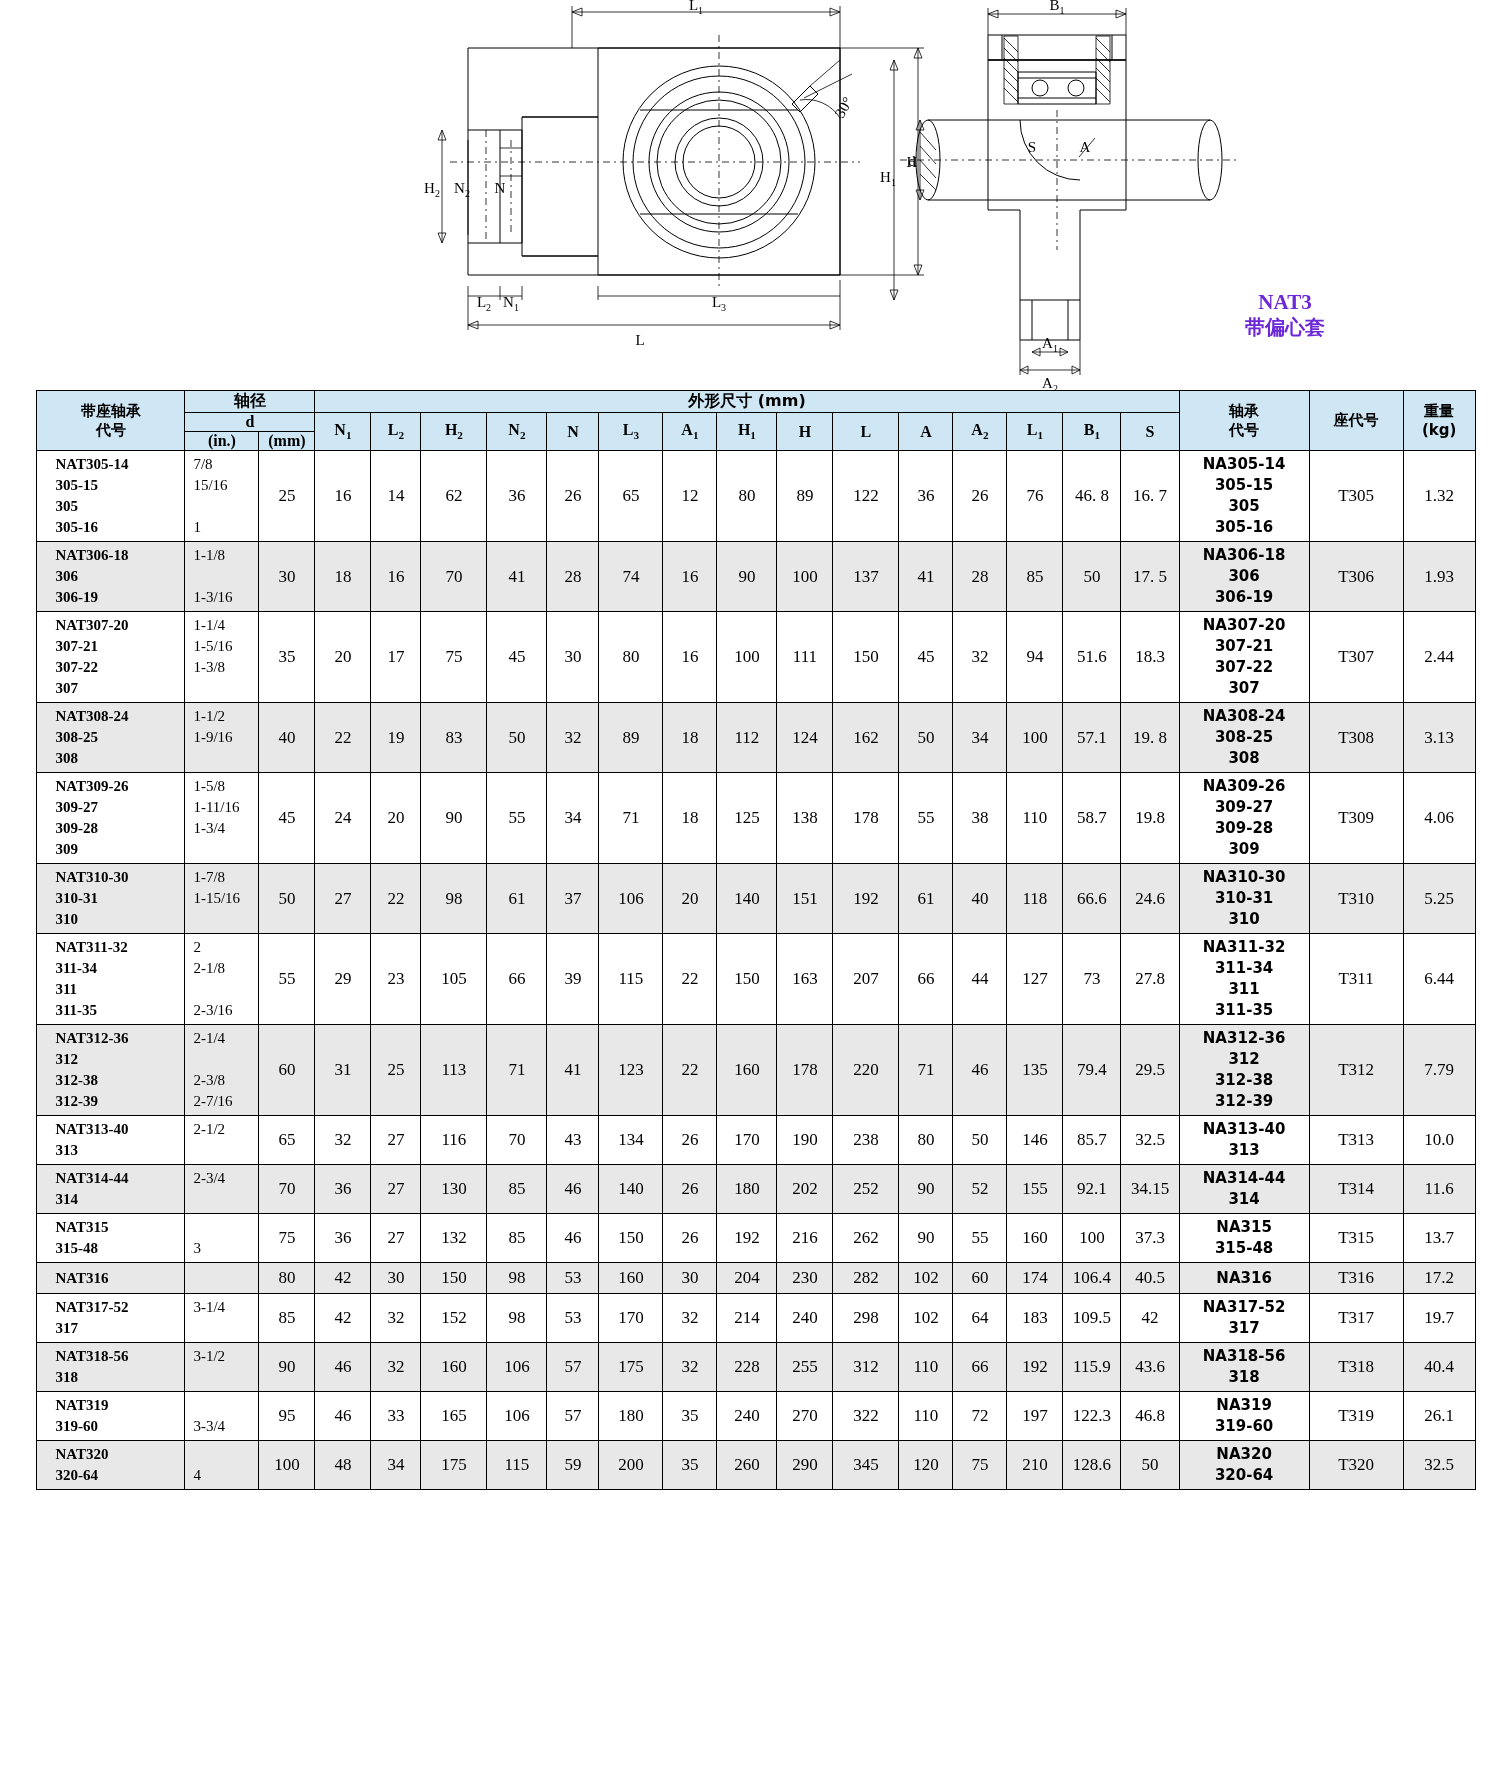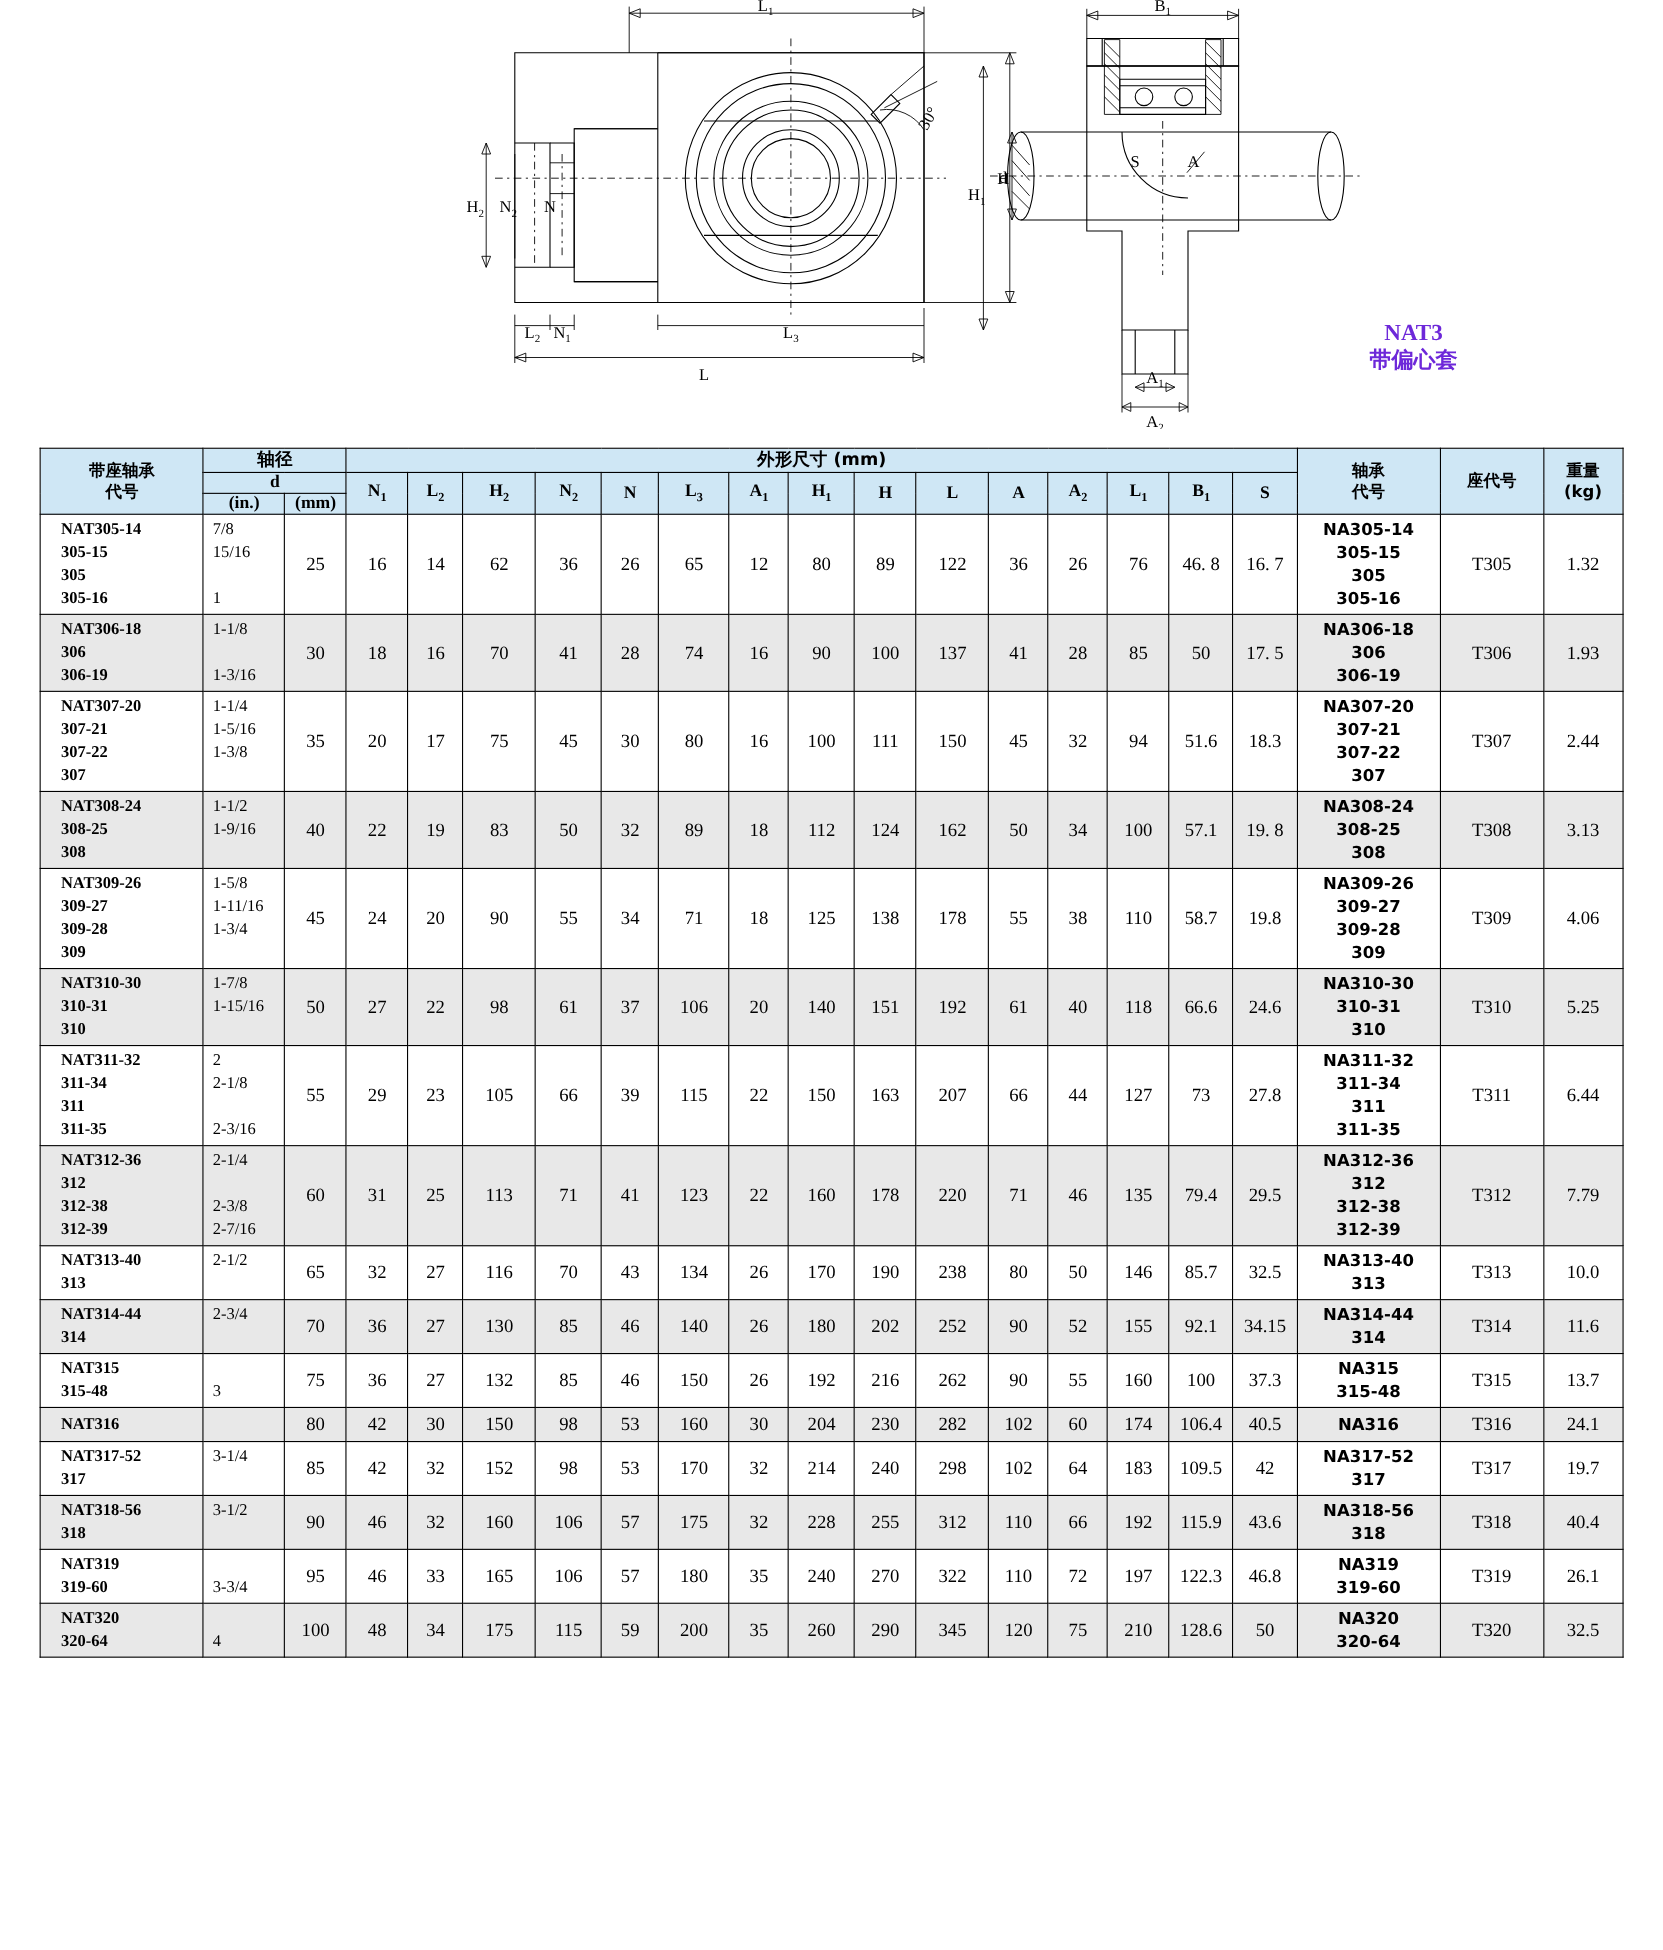--- a/index.html
+++ b/index.html
@@ -13,21 +13,21 @@
   .thin{stroke:#000;stroke-width:0.8;fill:none;}
   .dash{stroke:#000;stroke-width:0.8;fill:none;stroke-dasharray:7 4 2 4;}
   .hatch{fill:#000;}
   .lbl{font-family:"Liberation Serif",serif;font-size:15px;}
   .lblsub{font-size:10px;}
 
   .nat3{position:absolute;left:1205px;top:290px;color:#6d28d9;font-weight:bold;font-size:21px;line-height:25px;text-align:center;width:160px;}
   .nat3 .cn{font-family:"DejaVu Sans",sans-serif;font-size:20px;}
 
   
-  table{border-collapse:collapse;margin:17px auto;width:1434px;table-layout:fixed;}
+  table{border-collapse:collapse;margin:0 auto;width:1434px;table-layout:fixed;}
   table, th, td{border:1px solid #000;}
   th,td{text-align:center;vertical-align:middle;font-size:16px;padding:0;}
   thead th{background:#cfe7f5;font-weight:bold;font-family:"DejaVu Sans",sans-serif;font-size:16px;}
   thead th.sm{font-size:15px;}
   .hdr-sub{font-family:"Liberation Serif",serif;font-size:16px;font-weight:bold;}
   tbody tr.alt td{background:#e8e8e8;}
   tbody td{height:24px;}
   td.code{text-align:center;font-weight:bold;font-family:Liberation Serif, serif;font-size:15px;line-height:21px;padding:3px 0;}
   td.codeL{text-align:left;padding-left:18px;}
   td.dim{font-family:"Liberation Serif",serif;font-size:17px;}
@@ -518,21 +518,21 @@
           <td class="dim">204</td>
           <td class="dim">230</td>
           <td class="dim">282</td>
           <td class="dim">102</td>
           <td class="dim">60</td>
           <td class="dim">174</td>
           <td class="dim">106.4</td>
           <td class="dim">40.5</td>
           <td class="bcode">NA316</td>
           <td class="seat">T316</td>
-          <td class="wt">24.1</td>
+          <td class="wt">17.2</td>
         </tr>
         <tr>
           <td class="code codeL">NAT317-52<br>317</td>
           <td class="din">3-1/4<br>&nbsp;</td>
           <td class="dmm">85</td>
           <td class="dim">42</td>
           <td class="dim">32</td>
           <td class="dim">152</td>
           <td class="dim">98</td>
           <td class="dim">53</td>

